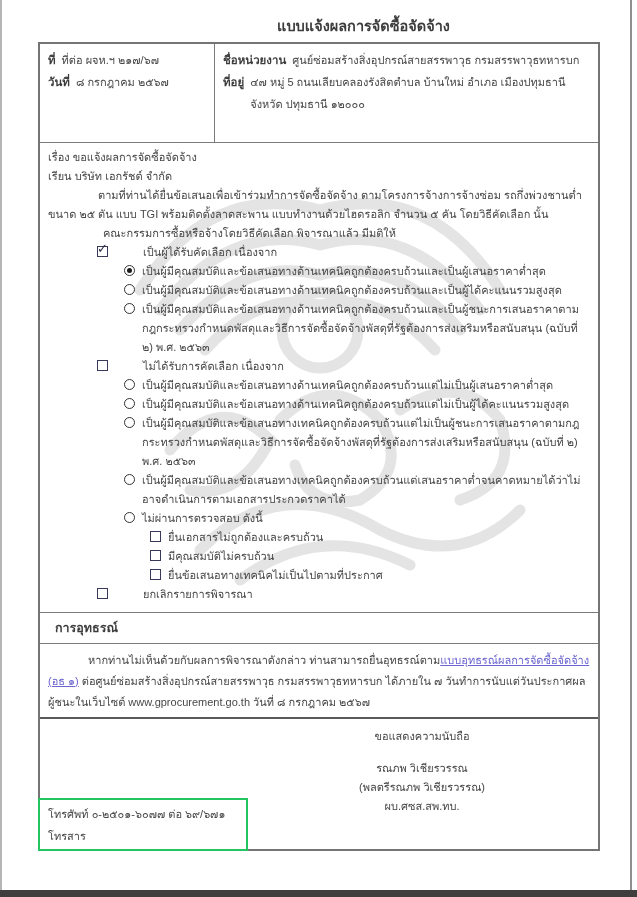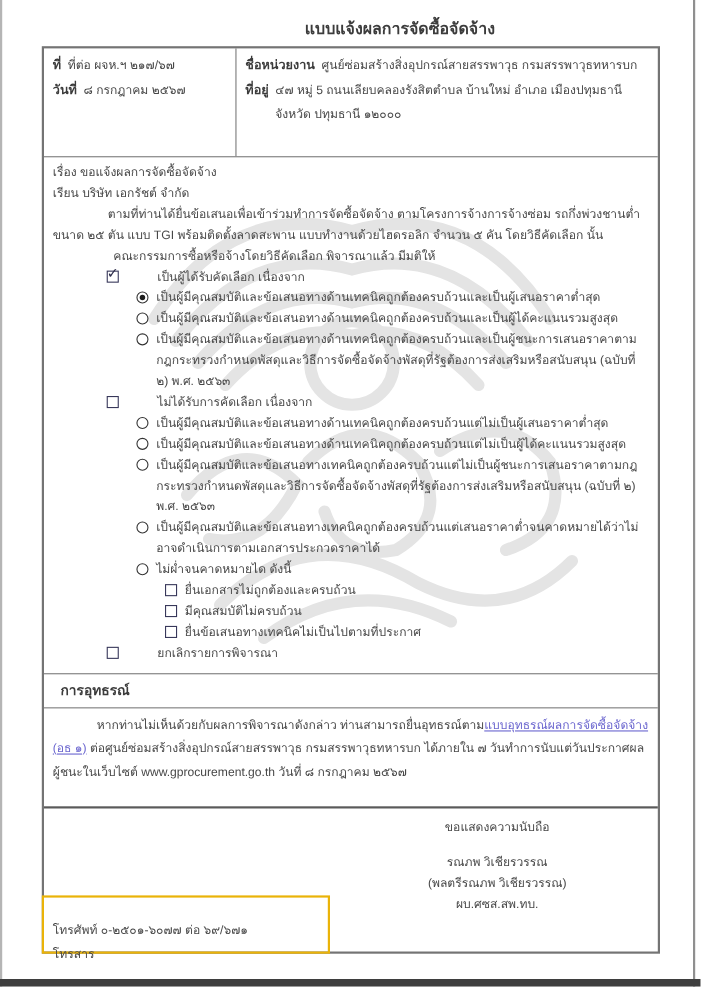--- a/index.html
+++ b/index.html
@@ -60,34 +60,34 @@
     content:"\2713";position:absolute;left:-1px;top:-5px;
     font-size:13px;font-weight:bold;color:#2c2c4a;line-height:14px;
   }
   .radio.selected::after{
     content:"";position:absolute;left:1.5px;top:1.5px;width:5px;height:5px;
     border-radius:50%;background:#1c1c1c;
   }
 
   
   .appeal-head{padding:5px 15px;font-weight:bold;font-size:12.5px;color:#3c3c3c;}
-  .appeal-body{padding:6px 8px 20px 8px;line-height:21px;}
+  .appeal-body{padding:6px 8px 4px 8px;line-height:21px;}
   .appeal-body p{margin:0;text-indent:40px;}
   a.form-link{color:#6b66cf;text-decoration:underline;cursor:pointer;}
 
   
   .sig-row{position:relative;height:130px;border-top:2px solid #5a5a5a;}
   .sig-block{
-    position:absolute;left:292px;top:8px;width:240px;text-align:center;line-height:19px;
+    position:absolute;left:262px;top:8px;width:240px;text-align:center;line-height:19px;
   }
   .sig-block .closing{margin-bottom:13px;}
   .contact-box{
-    position:absolute;left:-2px;bottom:-2px;width:262px;height:53px;
-    border:2px solid #eab308;box-sizing:border-box;background:transparent;
-    padding:19px 8px;line-height:22px;
+    position:absolute;left:-2px;bottom:-2px;width:210px;height:53px;
+    border:2px solid #22c55e;box-sizing:border-box;background:transparent;
+    padding:3px 8px;line-height:22px;
   }
 </style>
 </head>
 <body>
 
 <div class="page-edge-left"></div>
 <div class="page-edge-right"></div>
 
 <div class="watermark">
   <svg viewBox="0 0 480 480" xmlns="http://www.w3.org/2000/svg" fill="none" stroke="#e4e4e4" stroke-width="11" stroke-linecap="round">
@@ -170,21 +170,21 @@
     <div class="opt lvl2">
       <span class="radio"></span>
       <span class="lbl">เป็นผู้มีคุณสมบัติและข้อเสนอทางเทคนิคถูกต้องครบถ้วนแต่ไม่เป็นผู้ชนะการเสนอราคาตามกฎกระทรวงกำหนดพัสดุและวิธีการจัดซื้อจัดจ้างพัสดุที่รัฐต้องการส่งเสริมหรือสนับสนุน (ฉบับที่ ๒) พ.ศ. ๒๕๖๓</span>
     </div>
     <div class="opt lvl2">
       <span class="radio"></span>
       <span class="lbl">เป็นผู้มีคุณสมบัติและข้อเสนอทางเทคนิคถูกต้องครบถ้วนแต่เสนอราคาต่ำจนคาดหมายได้ว่าไม่อาจดำเนินการตามเอกสารประกวดราคาได้</span>
     </div>
     <div class="opt lvl2">
       <span class="radio"></span>
-      <span class="lbl">ไม่ผ่ำจนคาดหมายได ดังนี้</span>
+      <span class="lbl">ไม่ผ่านการตรวจสอบ ดังนี้</span>
     </div>
     <div class="opt lvl3">
       <span class="cb"></span>
       <span class="lbl">ยื่นเอกสารไม่ถูกต้องและครบถ้วน</span>
     </div>
     <div class="opt lvl3">
       <span class="cb"></span>
       <span class="lbl">มีคุณสมบัติไม่ครบถ้วน</span>
     </div>
     <div class="opt lvl3">

